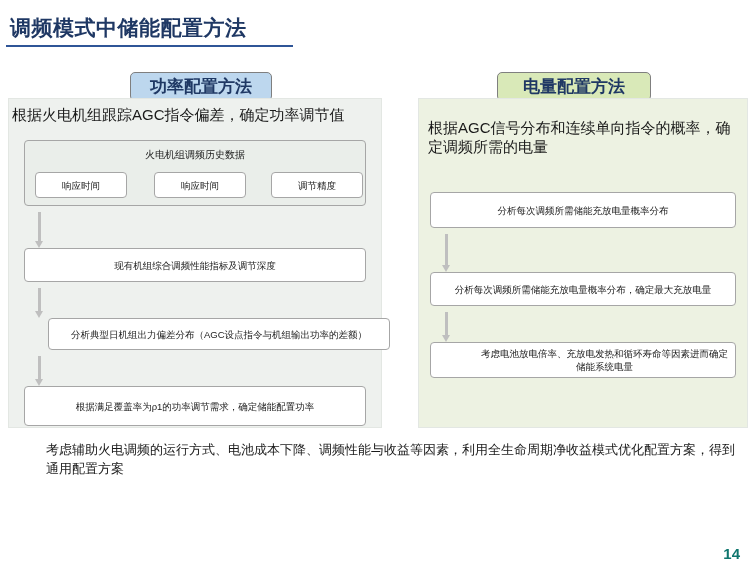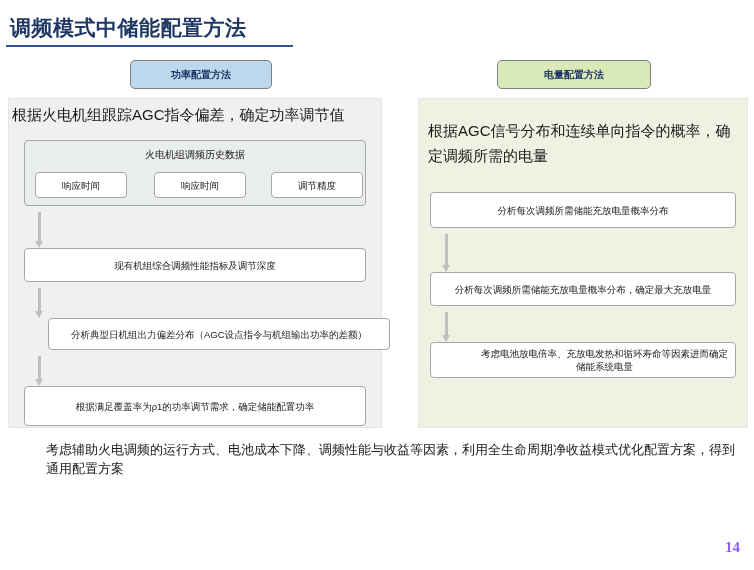--- a/index.html
+++ b/index.html
@@ -38,25 +38,26 @@
     background: #2f5597;
   }
 
   
   .pill {
     position: absolute;
     box-sizing: border-box;
     border: 1px solid #7f7f7f;
     border-radius: 5px;
     text-align: center;
-    font-size: 10px;
+    font-size: 17px;
     font-weight: bold;
     color: #1f3864;
     line-height: 27px;
     height: 29px;
+    margin-top: 12px;
   }
   .pill-left {
     left: 130px;
     top: 60px;
     width: 142px;
     background: #bdd7ee;
   }
   .pill-right {
     left: 497px;
     top: 60px;
@@ -93,21 +94,21 @@
     width: 360px;
     font-size: 15px;
     color: #1a1a1a;
   }
   .lead-right {
     position: absolute;
     left: 428px;
     top: 118px;
     width: 304px;
     font-size: 15px;
-    line-height: 25px;
+    line-height: 19px;
     color: #1a1a1a;
   }
 
   
   .box {
     position: absolute;
     box-sizing: border-box;
     background: #ffffff;
     border: 1px solid #a6a6a6;
     border-radius: 4px;
@@ -167,25 +168,24 @@
     top: 440px;
     width: 690px;
     font-size: 13px;
     line-height: 19px;
     color: #1a1a1a;
   }
 
   .page-num {
     position: absolute;
     right: 14px;
-    bottom: 14px;
+    bottom: 8px;
     font-size: 15px;
     font-weight: bold;
-    color: #8b5cf6;
-    font-family: Liberation Serif, serif;
+    color: #0f766e;
   }
 </style>
 </head>
 <body>
 
 <div class="slide">
 
   <div class="title">调频模式中储能配置方法</div>
   <div class="title-rule"></div>
 

